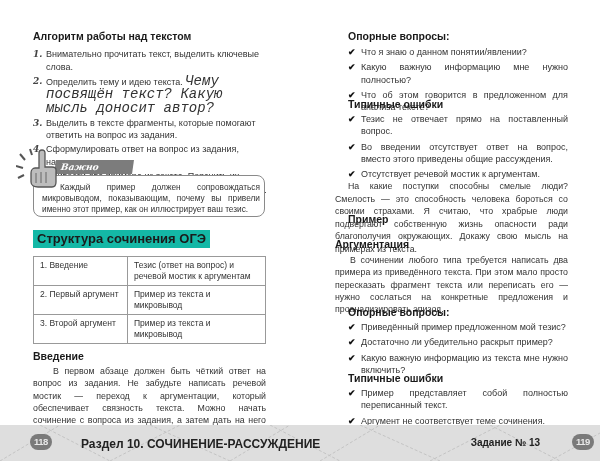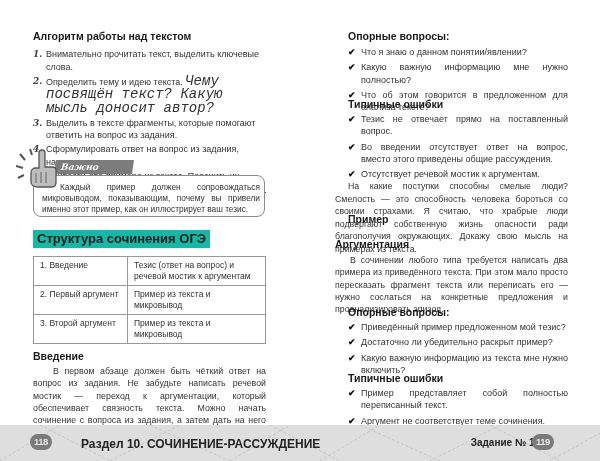--- a/index.html
+++ b/index.html
@@ -51,21 +51,21 @@
   .r-oq2-title { position: absolute; left: 48px; top: 306px; }
   .r-oq2-list { position: absolute; left: 48px; top: 321px; width: 220px; }
   .r-err2-title { position: absolute; left: 48px; top: 372px; }
   .r-err2-list { position: absolute; left: 48px; top: 387px; width: 220px; }
 
   
   .footer { position: absolute; left: 0; top: 425px; width: 600px; height: 36px; background: #dedede; overflow: hidden; }
   .footer svg.pattern { position: absolute; left: 0; top: 0; }
   .badge { position: absolute; top: 9px; width: 22px; height: 16px; background: #7a7a7a; border-radius: 8px; color: #e8e8e8; font-size: 9.5px; font-weight: bold; line-height: 16px; text-align: center; letter-spacing: -0.5px; }
   .badge-left { left: 30px; }
-  .badge-right { left: 532px; text-align: center; }
+  .badge-right { left: 572px; text-align: center; }
   .footer-left { position: absolute; left: 57px; top: 12px; font-size: 12px; font-weight: bold; color: #222; padding-left: 24px; }
   .footer-right { position: absolute; right: 60px; top: 12px; font-size: 10px; font-weight: bold; color: #222; }
 </style>
 </head>
 <body>
 
 <div class="page page-left">
   <div class="h-section algo-title">Алгоритм работы над текстом</div>
   <ol class="algo-list">
     <li>

